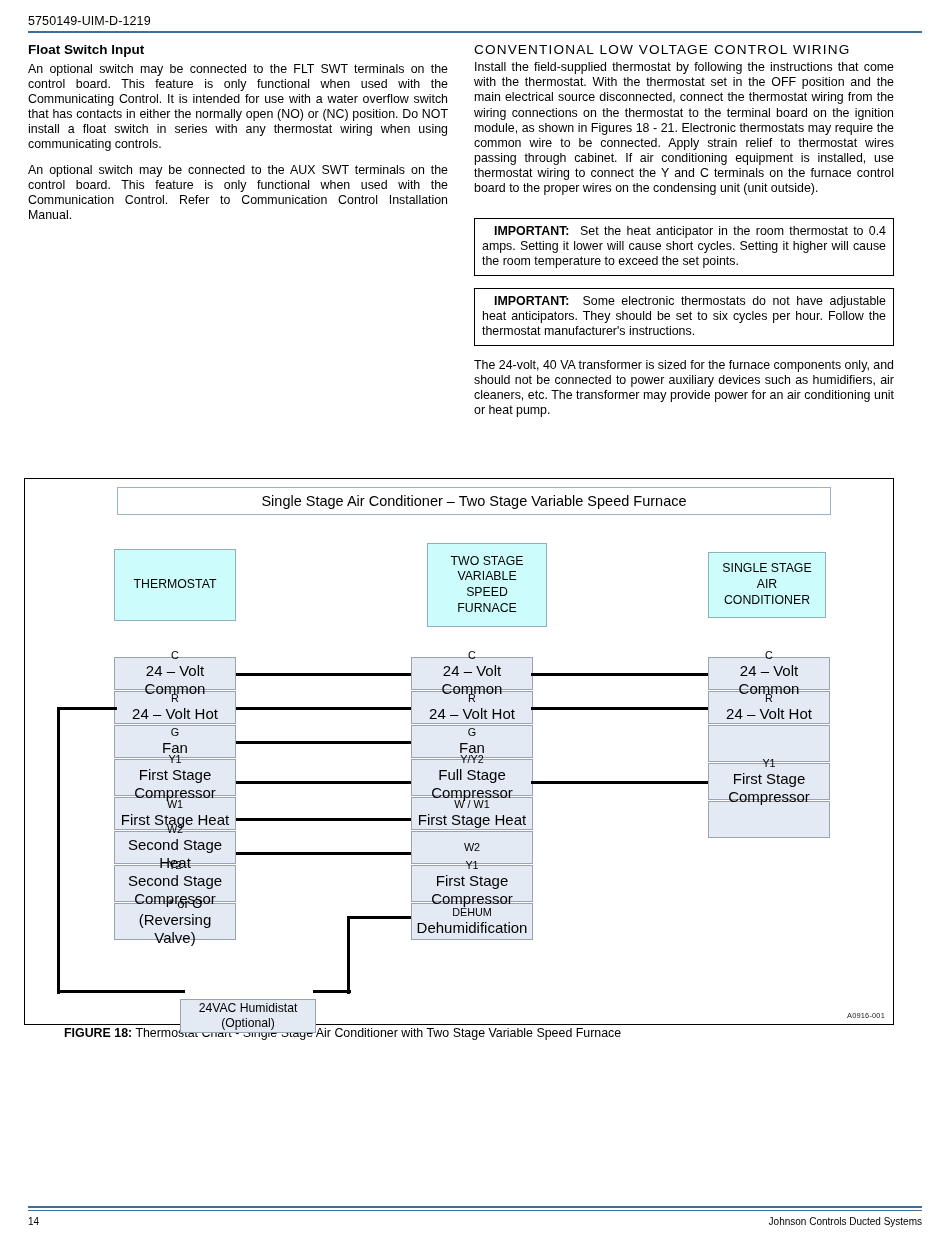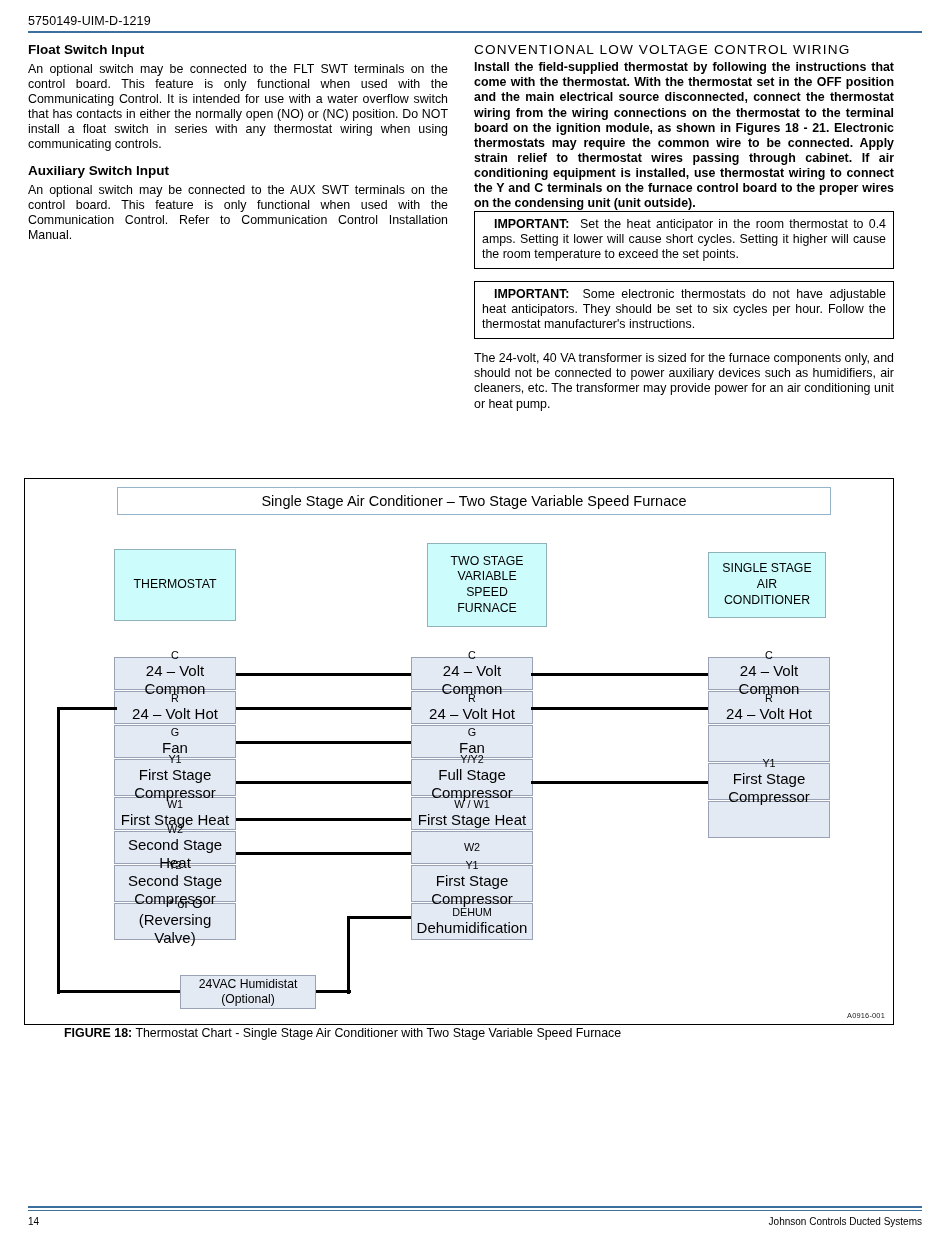--- a/index.html
+++ b/index.html
@@ -62,21 +62,21 @@
     letter-spacing: 1.15px;
     margin: 0 0 2px 0;
     line-height: 1.2;
   }
   p.para {
     font-size: 12.4px;
     line-height: 1.215;
     text-align: justify;
     margin: 0 0 11px 0;
   }
-  p.para.tight { margin-bottom: 0; font-weight: bold; }
+  p.para.tight { margin-bottom: 22px; }
 
   .important-box {
     border: 1.6px solid #000;
     padding: 5px 7px 6px 7px;
     margin: 0 0 12px 0;
   }
   .important-box p {
     font-size: 12.4px;
     line-height: 1.215;
     text-align: justify;
@@ -165,21 +165,21 @@
   .wire {
     position: absolute;
     background: #000;
   }
   .wire-h { height: 3.4px; }
   .wire-v { width: 3.4px; }
 
   .humidistat-box {
     position: absolute;
     left: 155px;
-    top: 496px;
+    top: 520px;
     width: 136px;
     height: 34px;
     background: #e4eaf4;
     border: 1.1px solid #9aa3b5;
     box-sizing: border-box;
     display: flex;
     flex-direction: column;
     align-items: center;
     justify-content: center;
     text-align: center;
@@ -236,21 +236,20 @@
 <div id="page-header">
   <div class="doc-code">5750149-UIM-D-1219</div>
   <div class="rule"></div>
 </div>
 
 <div id="body-columns">
 
   <div class="col col-left">
     <h2 class="section-title">Float Switch Input</h2>
     <p class="para">An optional switch may be connected to the FLT SWT terminals on the control board. This feature is only functional when used with the Communicating Control. It is intended for use with a water overflow switch that has contacts in either the normally open (NO) or (NC) position. Do NOT install a float switch in series with any thermostat wiring when using communicating controls.</p>
-    <h2 class="section-title">Auxiliary Switch Input</h2>
     <p class="para">An optional switch may be connected to the AUX SWT terminals on the control board. This feature is only functional when used with the Communication Control. Refer to Communication Control Installation Manual.</p>
   </div>
 
   <div class="col col-right">
     <h2 class="allcaps-title">CONVENTIONAL LOW VOLTAGE CONTROL WIRING</h2>
     <p class="para tight">Install the field-supplied thermostat by following the instructions that come with the thermostat. With the thermostat set in the OFF position and the main electrical source disconnected, connect the thermostat wiring from the wiring connections on the thermostat to the terminal board on the ignition module, as shown in Figures 18 - 21. Electronic thermostats may require the common wire to be connected. Apply strain relief to thermostat wires passing through cabinet. If air conditioning equipment is installed, use thermostat wiring to connect the Y and C terminals on the furnace control board to the proper wires on the condensing unit (unit outside).</p>
 
     <div class="important-box">
       <p><span class="lead">IMPORTANT:</span>&nbsp; <span>Set the heat anticipator in the room thermostat to 0.4 amps. Setting it lower will cause short cycles. Setting it higher will cause the room temperature to exceed the set points.</span></p>
     </div>

